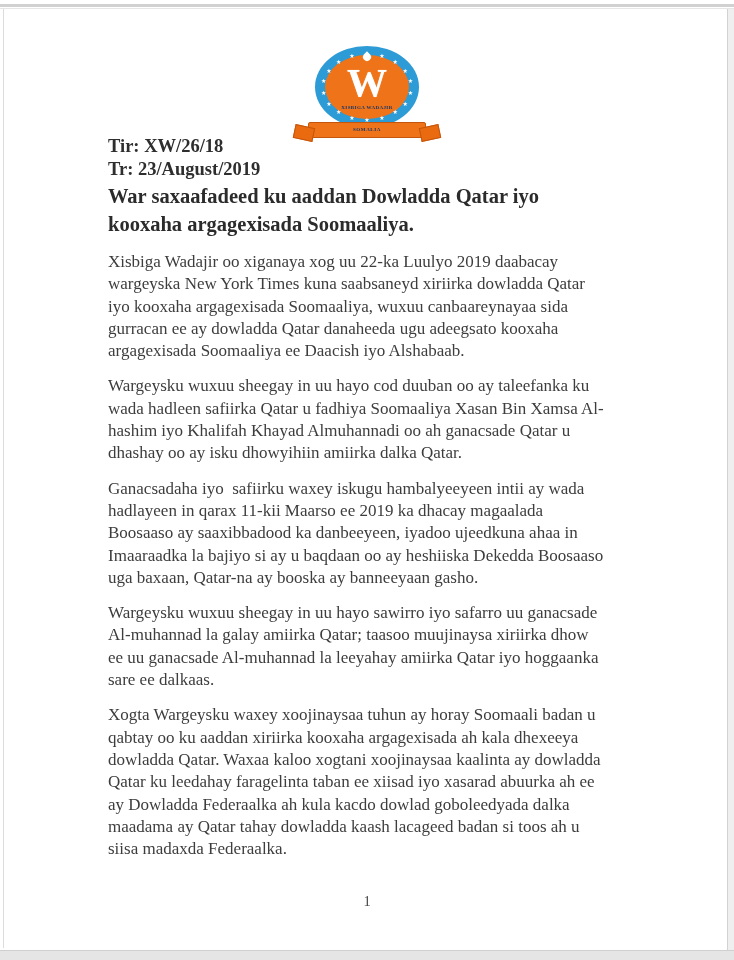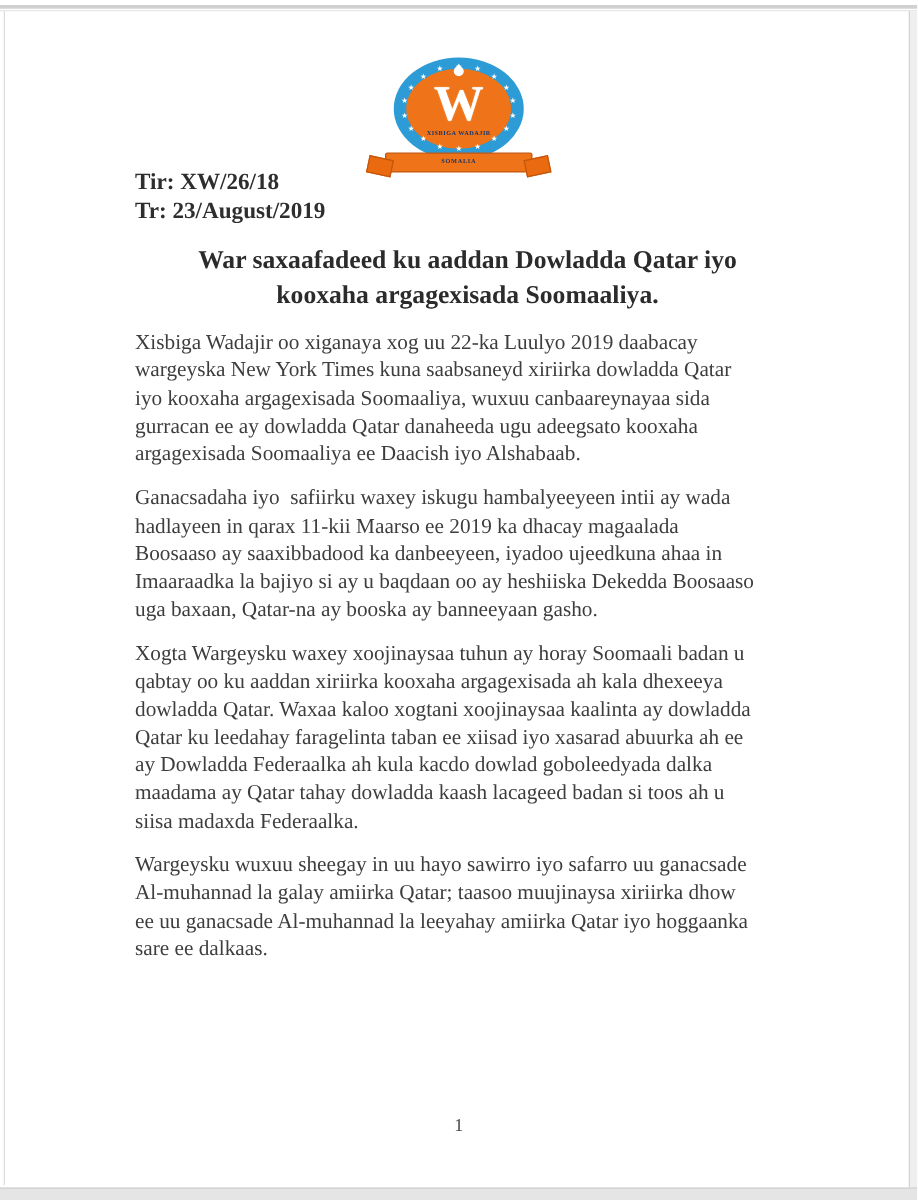--- a/index.html
+++ b/index.html
@@ -35,22 +35,22 @@
   .ribbon::before, .ribbon::after { content: ""; position: absolute; top: 3px; width: 18px; height: 12px;
             background: #ea6a10; border: 1px solid #c3560c; z-index: -1; }
   .ribbon::before { left: -15px; transform: rotate(12deg); }
   .ribbon::after  { right: -15px; transform: rotate(-12deg); }
   .ribbon-text { font-size: 5px; font-weight: 700; letter-spacing: .6px; color: #14356b;
                  text-align: center; line-height: 13px; }
 
   
   .content { position: relative; padding: 135px 94px 0 108px; color: #3d3d3d; }
   .meta { font-size: 18.5px; line-height: 23px; font-weight: 700; color: #2e2e2e; }
-  .title { margin: 14px 0 0; font-size: 20.5px; line-height: 27.5px; font-weight: 700;
-           color: #2b2b2b; white-space: pre-wrap; text-align: center; }
+  .title { margin: 2px 0 0; font-size: 20.5px; line-height: 27.5px; font-weight: 700;
+           color: #2b2b2b; white-space: pre-wrap; }
   .para { margin: 13px 0 0; font-size: 17px; line-height: 22.3px; white-space: pre-wrap; }
   .page-num { position: absolute; top: 893px; left: 0; width: 100%; text-align: center;
               font-size: 14.5px; color: #474747; }
 </style>
 </head>
 <body>
 
 <div class="page">
 
   <div class="edge-top"></div>
@@ -93,32 +93,36 @@
   <div class="content">
     <div class="meta">Tir: XW/26/18</div>
     <div class="meta">Tr: 23/August/2019</div>
     <h1 class="title">War saxaafadeed ku aaddan Dowladda Qatar iyo
 kooxaha argagexisada Soomaaliya.</h1>
     <p class="para">Xisbiga Wadajir oo xiganaya xog uu 22-ka Luulyo 2019 daabacay
 wargeyska New York Times kuna saabsaneyd xiriirka dowladda Qatar
 iyo kooxaha argagexisada Soomaaliya, wuxuu canbaareynayaa sida
 gurracan ee ay dowladda Qatar danaheeda ugu adeegsato kooxaha
 argagexisada Soomaaliya ee Daacish iyo Alshabaab.</p>
+    <p class="para">Wargeysku wuxuu sheegay in uu hayo cod duuban oo ay taleefanka ku
+wada hadleen safiirka Qatar u fadhiya Soomaaliya Xasan Bin Xamsa Al-
+hashim iyo Khalifah Khayad Almuhannadi oo ah ganacsade Qatar u
+dhashay oo ay isku dhowyihiin amiirka dalka Qatar.</p>
     <p class="para">Ganacsadaha iyo  safiirku waxey iskugu hambalyeeyeen intii ay wada
 hadlayeen in qarax 11-kii Maarso ee 2019 ka dhacay magaalada
 Boosaaso ay saaxibbadood ka danbeeyeen, iyadoo ujeedkuna ahaa in
 Imaaraadka la bajiyo si ay u baqdaan oo ay heshiiska Dekedda Boosaaso
 uga baxaan, Qatar-na ay booska ay banneeyaan gasho.</p>
+    <p class="para">Wargeysku wuxuu sheegay in uu hayo sawirro iyo safarro uu ganacsade
+Al-muhannad la galay amiirka Qatar; taasoo muujinaysa xiriirka dhow
+ee uu ganacsade Al-muhannad la leeyahay amiirka Qatar iyo hoggaanka
+sare ee dalkaas.</p>
     <p class="para">Xogta Wargeysku waxey xoojinaysaa tuhun ay horay Soomaali badan u
 qabtay oo ku aaddan xiriirka kooxaha argagexisada ah kala dhexeeya
 dowladda Qatar. Waxaa kaloo xogtani xoojinaysaa kaalinta ay dowladda
 Qatar ku leedahay faragelinta taban ee xiisad iyo xasarad abuurka ah ee
 ay Dowladda Federaalka ah kula kacdo dowlad goboleedyada dalka
 maadama ay Qatar tahay dowladda kaash lacageed badan si toos ah u
 siisa madaxda Federaalka.</p>
-    <p class="para">Wargeysku wuxuu sheegay in uu hayo sawirro iyo safarro uu ganacsade
-Al-muhannad la galay amiirka Qatar; taasoo muujinaysa xiriirka dhow
-ee uu ganacsade Al-muhannad la leeyahay amiirka Qatar iyo hoggaanka
-sare ee dalkaas.</p>
   </div>
 
   <div class="page-num">1</div>
 </div>
 
 </body></html>

